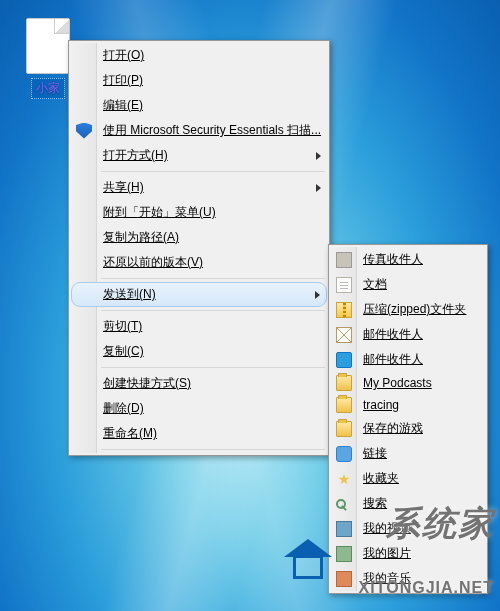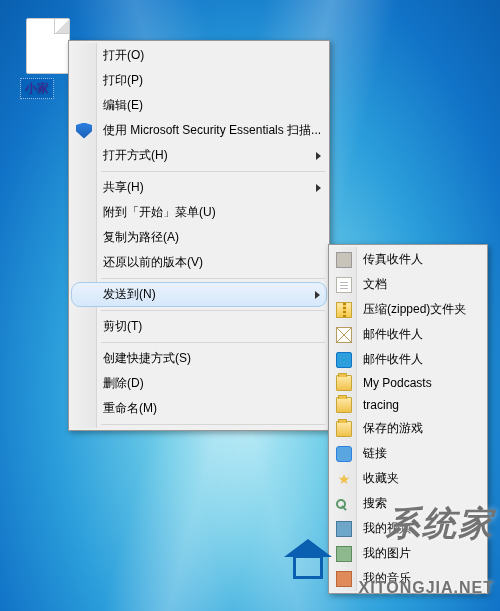--- a/index.html
+++ b/index.html
@@ -15,21 +15,22 @@
 .light-rays {
   position: absolute; inset: 0;
   background:
     linear-gradient(105deg, rgba(255,255,255,0) 40%, rgba(255,255,255,0.25) 50%, rgba(255,255,255,0) 60%),
     linear-gradient(75deg, rgba(255,255,255,0) 35%, rgba(255,255,255,0.18) 45%, rgba(255,255,255,0) 55%);
 }
 .desktop-icon {
   position: absolute;
   left: 20px; top: 18px;
   width: 56px;
-  color: #4c1d95;
+  text-align: center;
+  color: #8b5cf6;
   cursor: pointer;
 }
 .desktop-icon .file-glyph {
   width: 44px; height: 56px;
   margin: 0 auto 4px;
   background: #fff;
   border: 1px solid #c8c8c8;
   border-radius: 2px;
   position: relative;
 }
@@ -68,20 +69,21 @@
 }
 .ctxmenu .items {
   position: relative;
 }
 .menu-item {
   position: relative;
   padding: 4px 22px 4px 32px;
   white-space: nowrap;
   color: #000;
   cursor: default;
+  text-decoration: underline;
 }
 .menu-item.hover {
   background: linear-gradient(#e9f2fb, #d6e8fb);
   border: 1px solid #a8cdec;
   border-radius: 9px;
   padding: 3px 21px 3px 31px;
 }
 .menu-item .arrow {
   position: absolute;
   right: 6px; top: 50%;
@@ -185,20 +187,21 @@
       <div class="menu-item"><span>打开方式(H)</span><span class="arrow"></span></div>
       <div class="menu-sep"></div>
       <div class="menu-item"><span>共享(H)</span><span class="arrow"></span></div>
       <div class="menu-item"><span>附到「开始」菜单(U)</span></div>
       <div class="menu-item"><span>复制为路径(A)</span></div>
       <div class="menu-item"><span>还原以前的版本(V)</span></div>
       <div class="menu-sep"></div>
       <div class="menu-item hover"><span>发送到(N)</span><span class="arrow"></span></div>
       <div class="menu-sep"></div>
       <div class="menu-item"><span>剪切(T)</span></div>
+      <div class="menu-item"><span>复制(C)</span></div>
       <div class="menu-sep"></div>
       <div class="menu-item"><span>创建快捷方式(S)</span></div>
       <div class="menu-item"><span>删除(D)</span></div>
       <div class="menu-item"><span>重命名(M)</span></div>
       <div class="menu-sep"></div>
     </div>
 </div>
 
 <div class="ctxmenu" id="sendto-menu" style="left:328px; top:244px; width:160px;">
   <div class="gutter-bg"></div>

